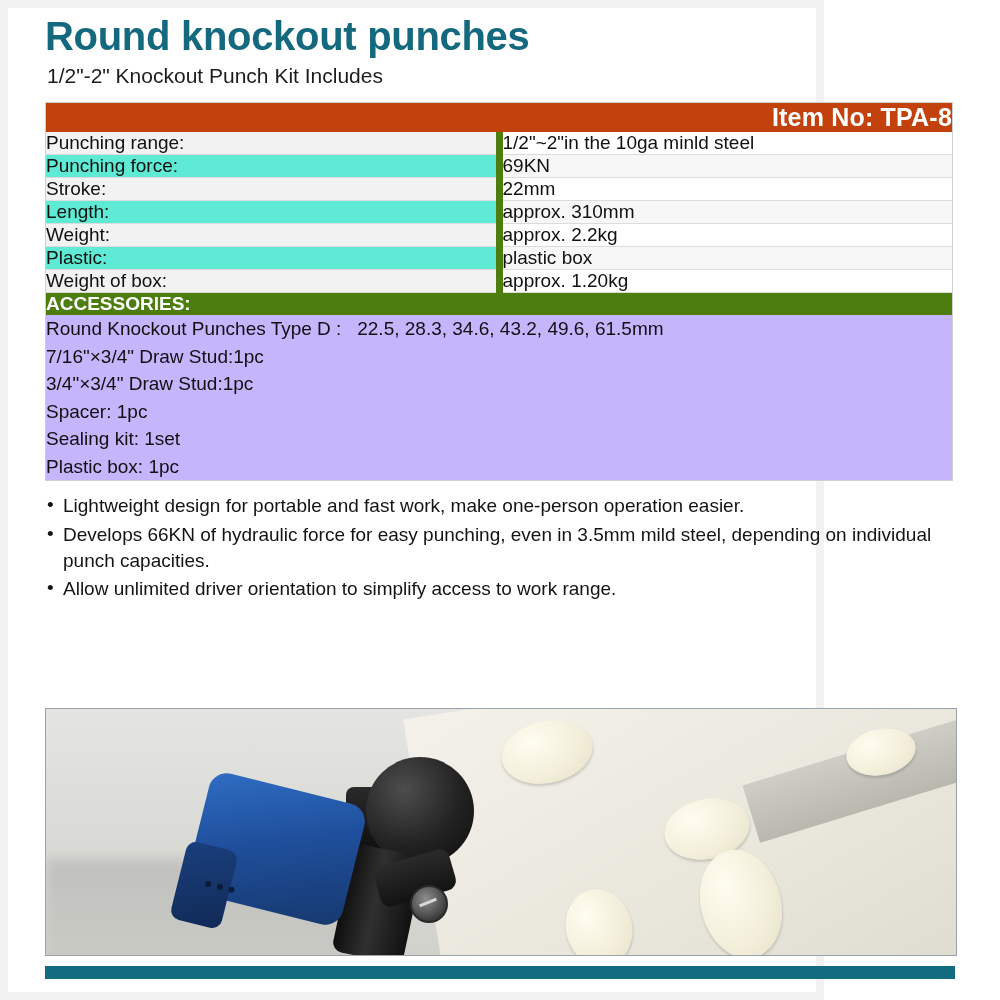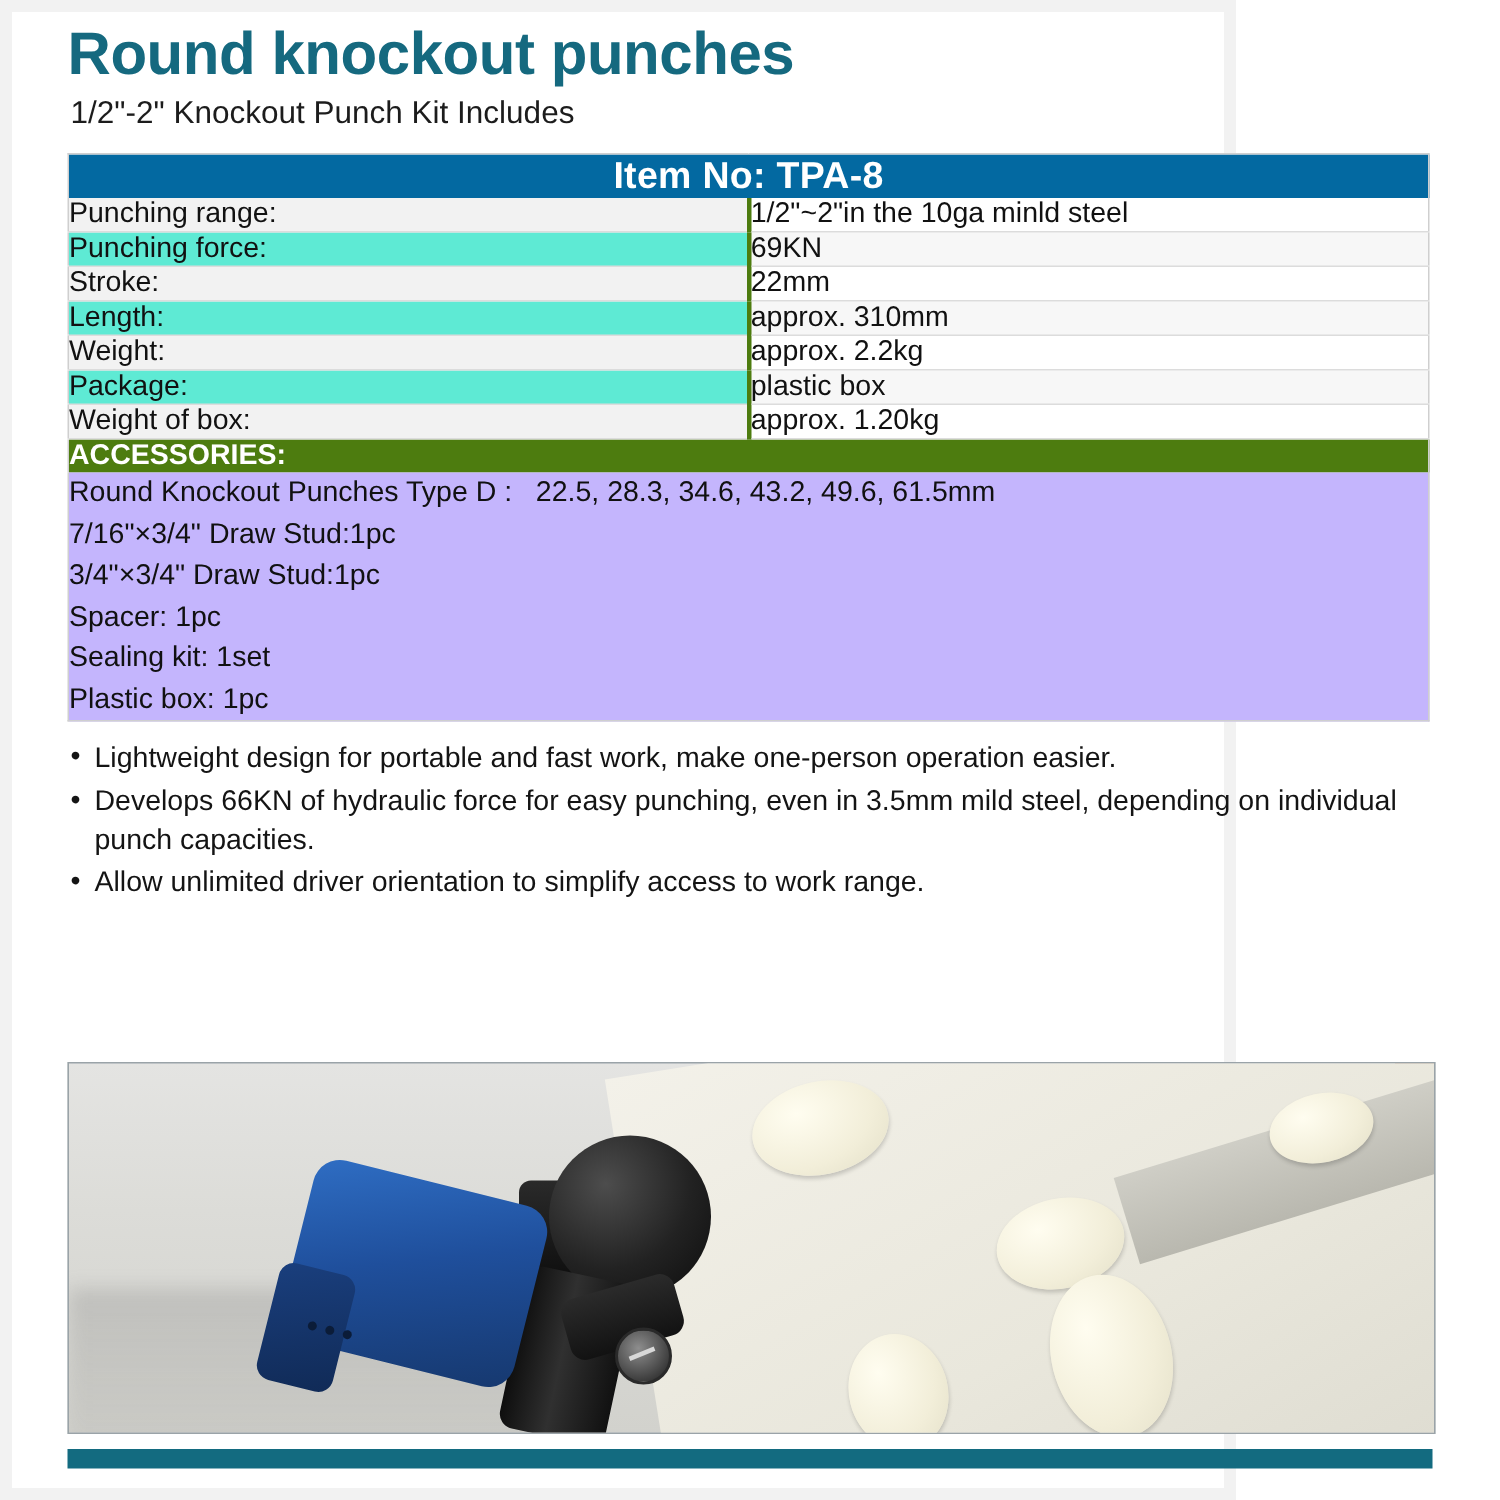--- a/index.html
+++ b/index.html
@@ -60,34 +60,34 @@
     border-collapse: collapse;
     table-layout: fixed;
     background: #ffffff;
     border: 1px solid #cfcfcf;
   }
   .spec-table td, .spec-table th {
     padding: 0;
     vertical-align: middle;
   }
   .item-header {
-    background: #0369a1;
+    background: #c2410c;
     color: #ffffff;
     font-size: 25px;
     font-weight: bold;
     padding: 8px 0 8px 48px;
-    text-align: center;
+    text-align: right;
     letter-spacing: 0.2px;
   }
   .row-label {
     width: 268px;
     font-size: 19px;
     padding: 7px 0 7px 60px;
     background: #f2f2f2;
-    border-right: 3px solid #4d7c0f;
+    border-right: 7px solid #4d7c0f;
     border-bottom: 1px solid #dcdcdc;
     color: #111;
     white-space: nowrap;
   }
   .row-value {
     font-size: 19px;
     padding: 7px 0 7px 45px;
     background: #ffffff;
     border-bottom: 1px solid #dcdcdc;
     color: #111;
@@ -335,21 +335,21 @@
         </tr>
         <tr class="alt">
           <td class="row-label">Length:</td>
           <td class="row-value">approx. 310mm</td>
         </tr>
         <tr>
           <td class="row-label">Weight:</td>
           <td class="row-value">approx. 2.2kg</td>
         </tr>
         <tr class="alt">
-          <td class="row-label">Package:</td>
+          <td class="row-label">Plastic:</td>
           <td class="row-value">plastic box</td>
         </tr>
         <tr>
           <td class="row-label">Weight of box:</td>
           <td class="row-value">approx. 1.20kg</td>
         </tr>
 
         <tr>
           <th class="acc-header" colspan="2">ACCESSORIES:</th>
         </tr>

